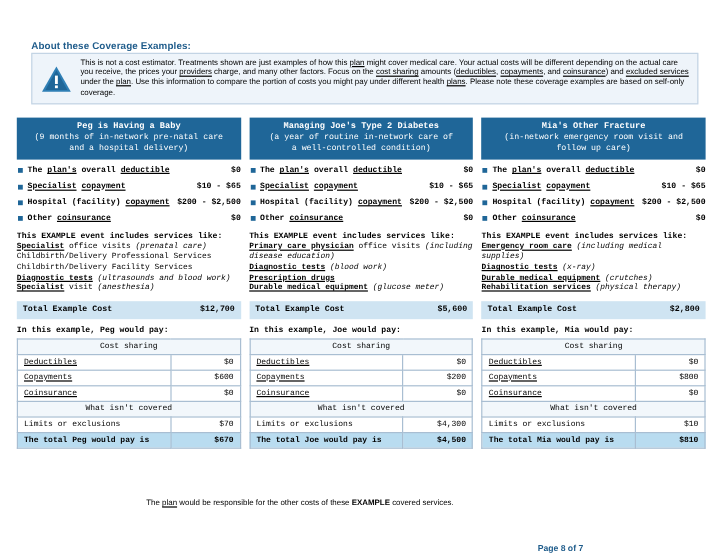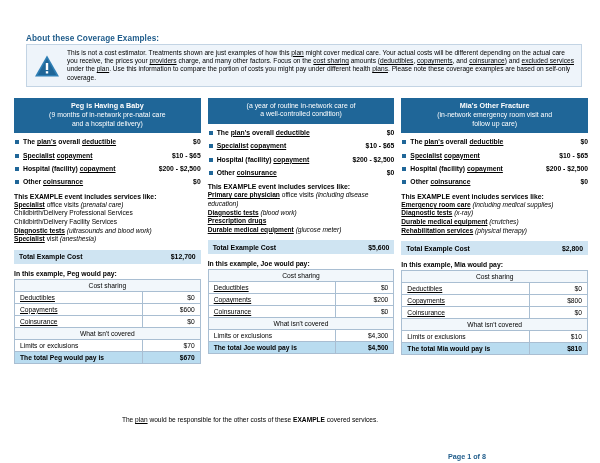--- a/index.html
+++ b/index.html
@@ -33,21 +33,21 @@
   .notice-text {
     font-size: 6.6px; line-height: 8.45px; color: #000;
     padding: 3.5px 6px 0 0; text-align: left;
   }
   .u { text-decoration: underline; }
   .b { font-weight: bold; }
   .i { font-style: italic; }
 
   
   .cols { position: absolute; left: 14px; top: 86px; width: 574px; display: flex; gap: 7px; }
-  .col { width: 187px; }
+  .col { width: 187px; font-family: Liberation Mono, monospace; }
   .col-head {
     background: #1f6698; color: #ffffff;
     text-align: center; padding: 4px 5px 5px 5px;
     font-size: 6.9px; line-height: 8.4px;
   }
   .col-head .hd-title { font-weight: bold; font-size: 7.2px; display: block; margin-bottom: 1px; }
   .col-head .hd-sub { display: block; font-weight: normal; }
 
   
   .cs-list { margin-top: 5px; }
@@ -192,20 +192,21 @@
         <tr class="grand">
               <td>The total Peg would pay is</td>
               <td class="num">$670</td>
             </tr>
       </tbody>
         </table>
     </div>
 
     <div class="col">
       <div class="col-head">
+        <span class="hd-title">Managing Joe's Type 2 Diabetes</span>
         <span class="hd-sub">(a year of routine in-network care of</span>
         <span class="hd-sub">a well-controlled condition)</span>
       </div>
 
       <div class="cs-list">
         <div class="cs-row">
           <span class="lbl">
               <span class="bullet"></span>
             <span class="lbl-txt"><span>The </span><span class="u">plan's</span><span> overall </span><span class="u">deductible</span></span>
           </span>
@@ -360,15 +361,15 @@
               <td>The total Mia would pay is</td>
               <td class="num">$810</td>
             </tr>
       </tbody>
         </table>
     </div>
 
   </div>
 
   <div class="foot-note"><span>The </span><span class="u">plan</span><span> would be responsible for the other costs of these </span><span class="b">EXAMPLE</span><span> covered services.</span></div>
-  <div class="page-num">Page 1 of 8</div>
+  <div class="page-num">Page 8 of 7</div>
 
 </div>
 
 </body></html>

